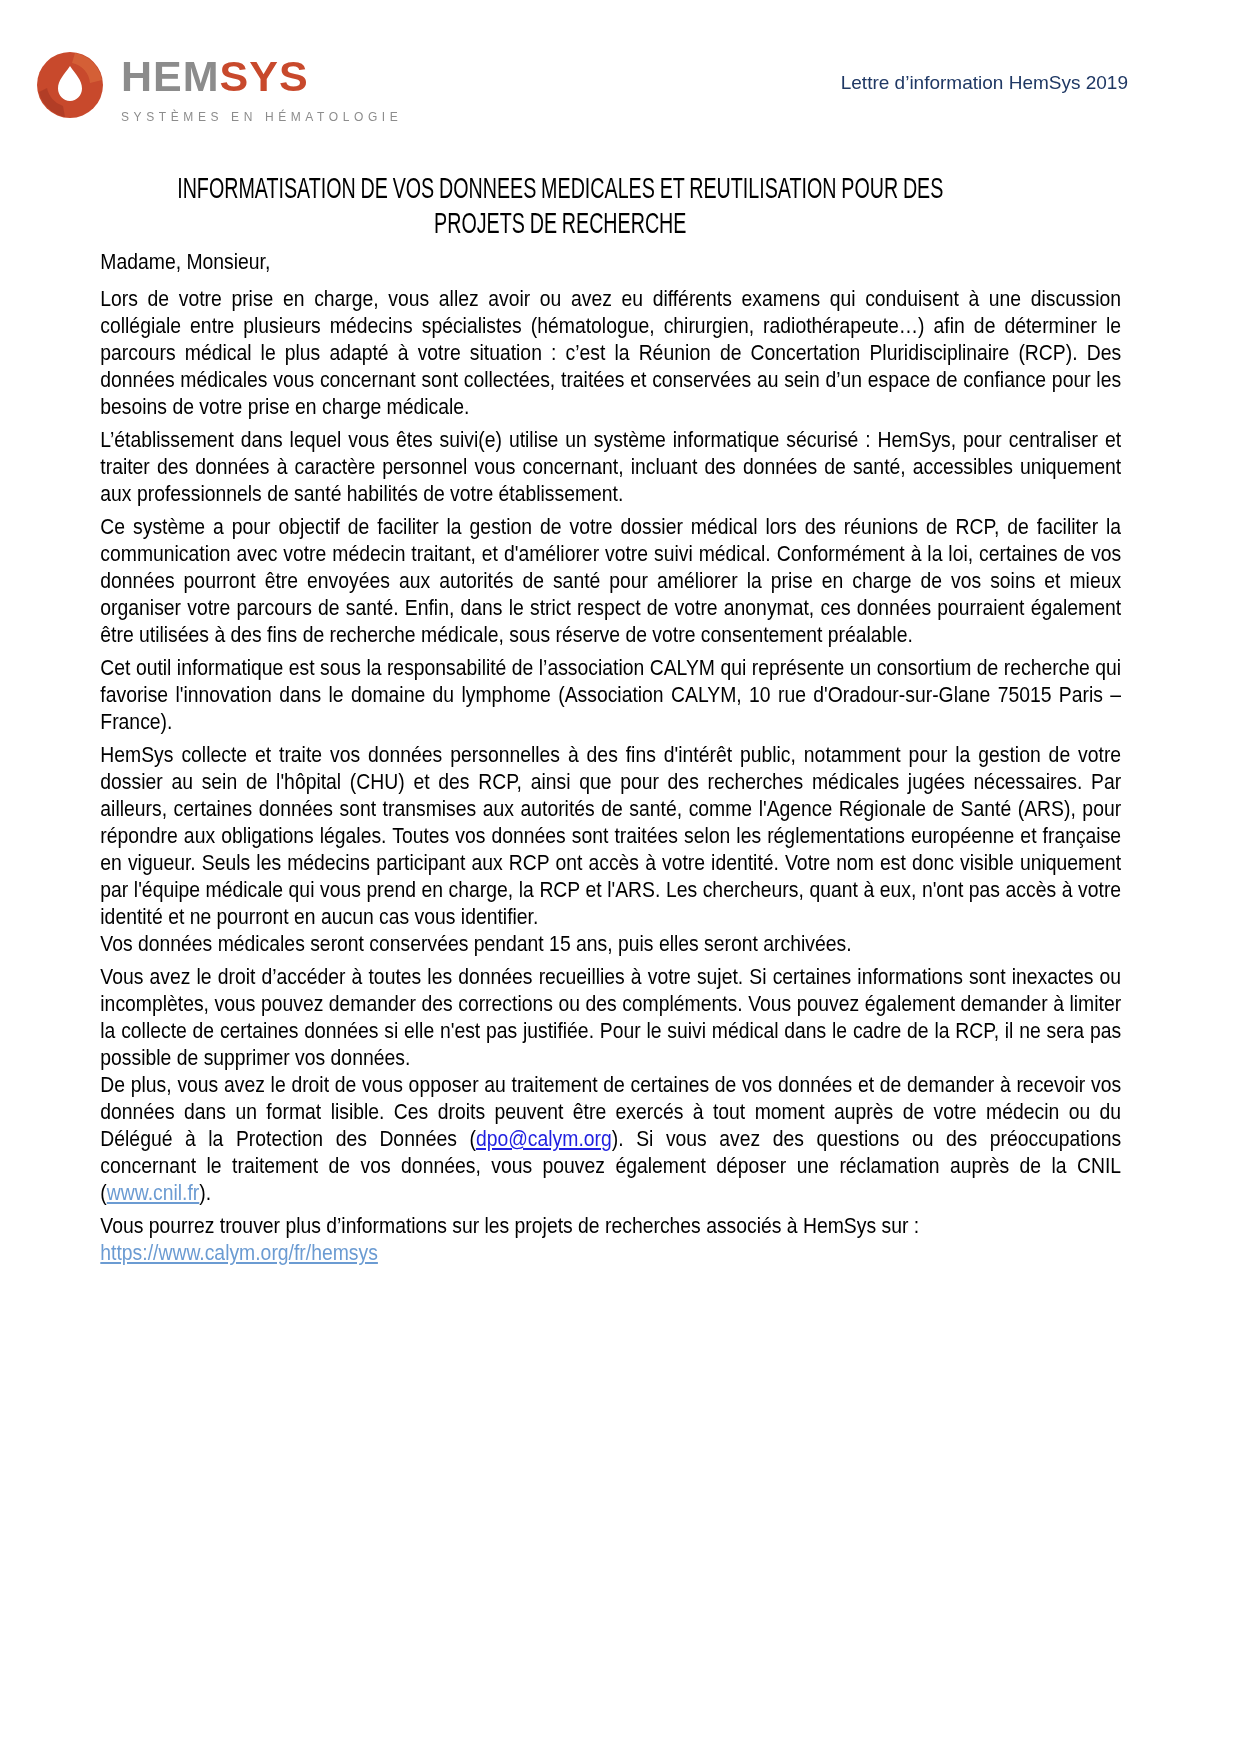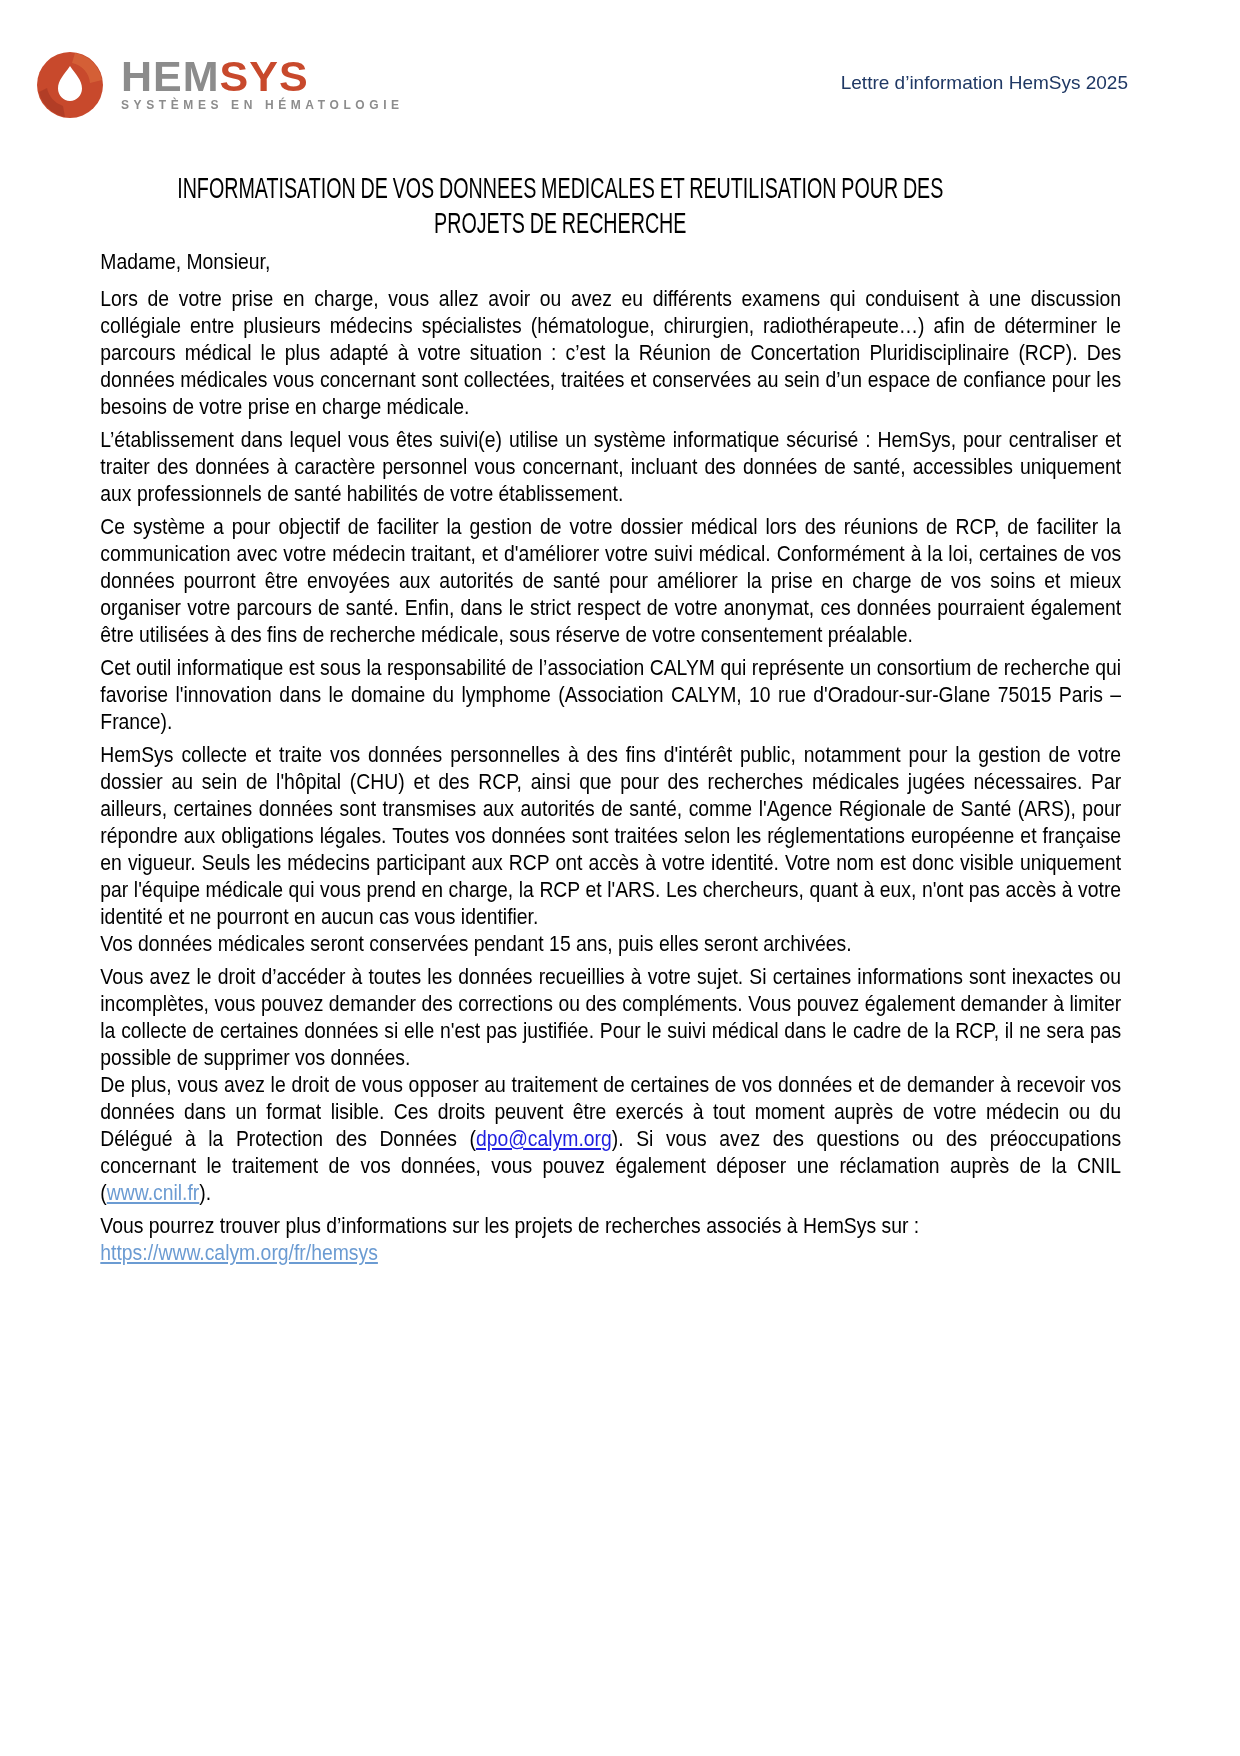--- a/index.html
+++ b/index.html
@@ -19,21 +19,21 @@
     font-family:"Liberation Sans",sans-serif;color:var(--ink);
   }
 
   
   .logo{position:absolute;left:35px;top:50px;display:flex;align-items:flex-start;}
   .logo-icon{width:70px;height:70px;flex:0 0 auto;}
   .logo-text{margin-left:16px;padding-top:6px;}
   .brand{font-size:43px;font-weight:700;letter-spacing:1px;line-height:40px;}
   .brand .hem{color:var(--logo-gray);}
   .brand .sys{color:var(--logo-red);}
-  .tagline{margin-top:2px;font-size:12px;letter-spacing:4.6px;color:var(--logo-gray);font-weight:700;}
+  .tagline{margin-top:14px;font-size:12px;letter-spacing:4.6px;color:var(--logo-gray);font-weight:400;}
   .doc-ref{
     position:absolute;top:72px;right:112px;font-size:19px;color:var(--navy);
   }
 
   
   .title{
     position:absolute;top:170px;left:0;width:1680px;
     transform:scaleX(0.667);transform-origin:top left;
     text-align:center;font-size:29.5px;line-height:35px;color:#000;
     word-spacing:-1px;white-space:nowrap;
@@ -85,21 +85,21 @@
       <path d="M4,42 A33,33 0 0,0 30,67 L28,56 A24,24 0 0,1 12,38 Z" fill="#AB3A24" opacity="0.75"></path>
       <path d="M40,3 A33,33 0 0,1 67,30 L55,33 A22,22 0 0,0 37,13 Z" fill="#D96A3B" opacity="0.7"></path>
       <path d="M35,16 C41,25 47,30 47,38.5 C47,45.4 41.6,51 35,51 C28.4,51 23,45.4 23,38.5 C23,30 29,25 35,16 Z" fill="#ffffff"></path>
     </svg>
     <div class="logo-text">
       <div class="brand"><span class="hem">HEM</span><span class="sys">SYS</span></div>
       <div class="tagline">SYSTÈMES EN HÉMATOLOGIE</div>
     </div>
   </div>
 
-  <div class="doc-ref">Lettre d’information HemSys 2025</div>
+  <div class="doc-ref">Lettre d’information HemSys 2019</div>
 
   <div class="title">
     <div>INFORMATISATION DE VOS DONNEES MEDICALES ET REUTILISATION POUR DES</div>
     <div>PROJETS DE RECHERCHE</div>
   </div>
 
   <div class="content">
     <div class="salutation">Madame, Monsieur,</div>
     <div>
         <p class="para"><span>Lors de votre prise en charge, vous allez avoir ou avez eu différents examens qui conduisent à une discussion collégiale entre plusieurs médecins spécialistes (hématologue, chirurgien, radiothérapeute…) afin de déterminer le parcours médical le plus adapté à votre situation : c’est la Réunion de Concertation Pluridisciplinaire (RCP). Des données médicales vous concernant sont collectées, traitées et conservées au sein d’un espace de confiance pour les besoins de votre prise en charge médicale.</span></p>

